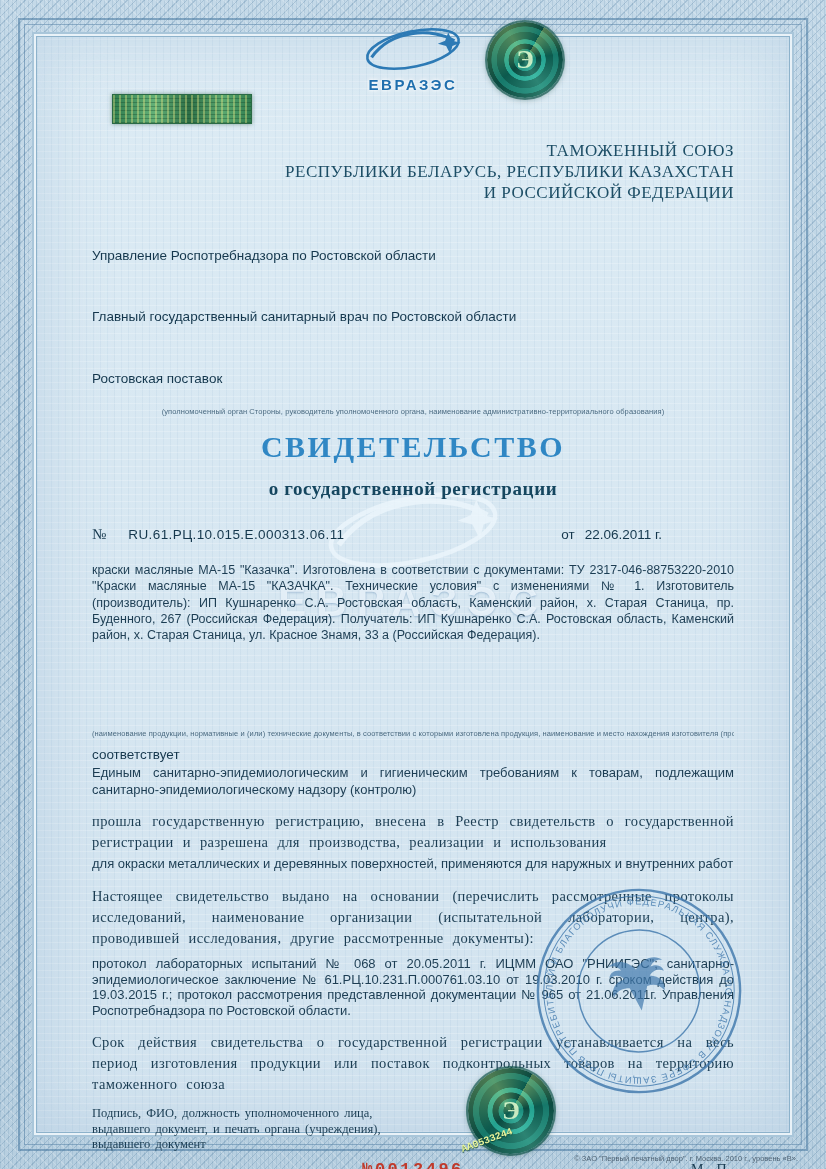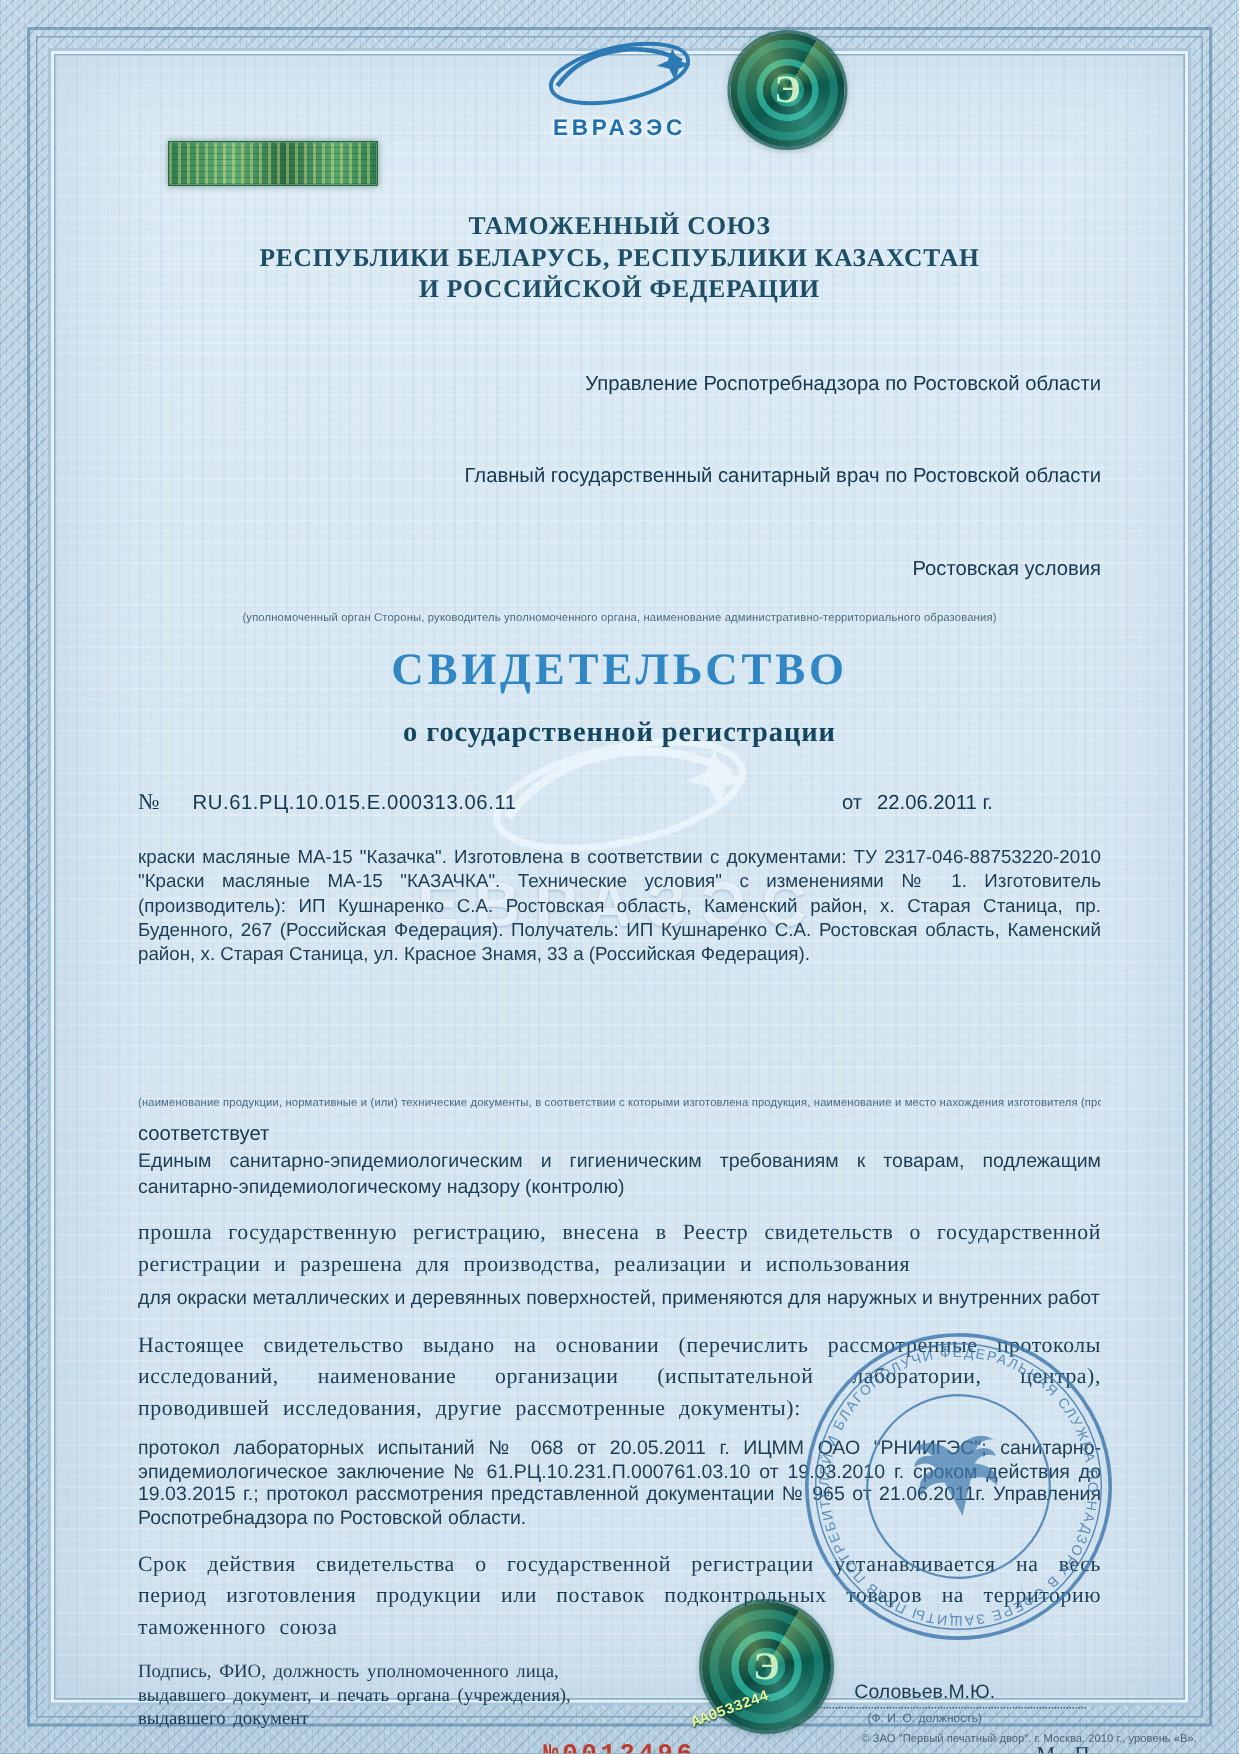--- a/index.html
+++ b/index.html
@@ -18,23 +18,23 @@
     position:absolute; inset:36px;
     background:
       repeating-linear-gradient(0deg, rgba(255,255,255,.22) 0 1px, transparent 1px 7px),
       repeating-linear-gradient(90deg, rgba(125,165,200,.10) 0 1px, transparent 1px 7px),
       linear-gradient(180deg,#dcebf4,#d2e3ef);
     border:1px solid #8db2cb;
     box-shadow: 0 0 0 2px #e9f2f8, 0 0 0 4px #a9c6da, inset 0 0 70px rgba(140,175,205,.35);
   }
   .content { position:absolute; inset:36px; padding:104px 56px 0; box-sizing:border-box; z-index:2; color:#1c3d53; }
 
-  .org-line { text-align:center; font-family:"Liberation Serif", serif; font-weight:700; font-size:17px; line-height:21px; color:#1d4e66; letter-spacing:.5px; }
+  .org-line { text-align:right; font-family:"Liberation Serif", serif; font-weight:400; font-size:17px; line-height:21px; color:#1d4e66; letter-spacing:.5px; }
   .auth-block { margin-top:9px; }
-  .auth-line { text-align:right; font-size:13.5px; line-height:17.4px; color:#14374d;margin-top:44px; }
+  .auth-line { text-align:left; font-size:13.5px; line-height:17.4px; color:#14374d;margin-top:44px; }
   .tiny-caption { font-size:7.5px; line-height:10px; color:#4a6a80; letter-spacing:.1px; white-space:nowrap; overflow:hidden; }
   .tiny-caption.center { margin-top:20px; text-align:center; }
   .title-main { margin:13px 0 0; text-align:center; font-family:"Liberation Serif", serif; font-weight:700; font-size:30px; line-height:33px; color:#3087c4; letter-spacing:2.5px; }
   .title-sub  { margin-top:14px; text-align:center; font-family:"Liberation Serif", serif; font-weight:700; font-size:19px; line-height:24px; color:#15465f; letter-spacing:.6px; }
 
   .num-row { margin-top:24px; display:flex; align-items:baseline; font-size:13.5px; line-height:19px; color:#14374d; }
   .num-label { font-family:"Liberation Serif", serif; font-size:15px; }
   .num-value { margin-left:22px; letter-spacing:.4px; }
   .num-date  { margin-left:auto; margin-right:72px; display:flex; gap:10px; }
 
@@ -118,21 +118,21 @@
   <div class="content">
     <div>
       <div class="org-line">ТАМОЖЕННЫЙ СОЮЗ</div>
       <div class="org-line">РЕСПУБЛИКИ БЕЛАРУСЬ, РЕСПУБЛИКИ КАЗАХСТАН</div>
       <div class="org-line">И РОССИЙСКОЙ ФЕДЕРАЦИИ</div>
     </div>
 
     <div class="auth-block">
       <div class="auth-line">Управление Роспотребнадзора по Ростовской области</div>
       <div class="auth-line">Главный государственный санитарный врач по Ростовской области</div>
-      <div class="auth-line">Ростовская условия</div>
+      <div class="auth-line">Ростовская поставок</div>
     </div>
 
     <div class="tiny-caption center">(уполномоченный орган Стороны, руководитель уполномоченного органа, наименование административно-территориального образования)</div>
 
     <h1 class="title-main">СВИДЕТЕЛЬСТВО</h1>
     <div class="title-sub">о государственной регистрации</div>
 
     <div class="num-row">
       <span class="num-label">№</span>
       <span class="num-value">RU.61.РЦ.10.015.Е.000313.06.11</span>
@@ -157,24 +157,20 @@
     <div class="statement basis">Настоящее свидетельство выдано на основании (перечислить рассмотренные протоколы исследований, наименование организации (испытательной лаборатории, центра), проводившей исследования, другие рассмотренные документы):</div>
     <div class="body-text docs">протокол лабораторных испытаний № 068 от 20.05.2011 г. ИЦММ ОАО "РНИИГЭС"; санитарно-эпидемиологическое заключение № 61.РЦ.10.231.П.000761.03.10 от 19.03.2010 г. сроком действия до 19.03.2015 г.; протокол рассмотрения представленной документации № 965 от 21.06.2011г. Управления Роспотребнадзора по Ростовской области.</div>
 
     <div class="statement validity">Срок действия свидетельства о государственной регистрации устанавливается на весь период изготовления продукции или поставок подконтрольных товаров на территорию таможенного союза</div>
 
     <div class="sig-row">
       <div class="sig-label">
         <div>Подпись, ФИО, должность уполномоченного лица,</div>
         <div>выдавшего документ, и печать органа (учреждения),</div>
         <div>выдавшего документ</div>
-      </div>
-      <div class="sig-right">
-        <div class="sig-name">Соловьев.М.Ю.</div>
-        <div class="sig-caption">(Ф. И. О. должность)</div>
       </div>
     </div>
 
     <div class="bottom-row">
       <span class="serial">№0012496</span>
       <span class="mp">М. П.</span>
     </div>
   </div>
 
   <div class="logo-top">

